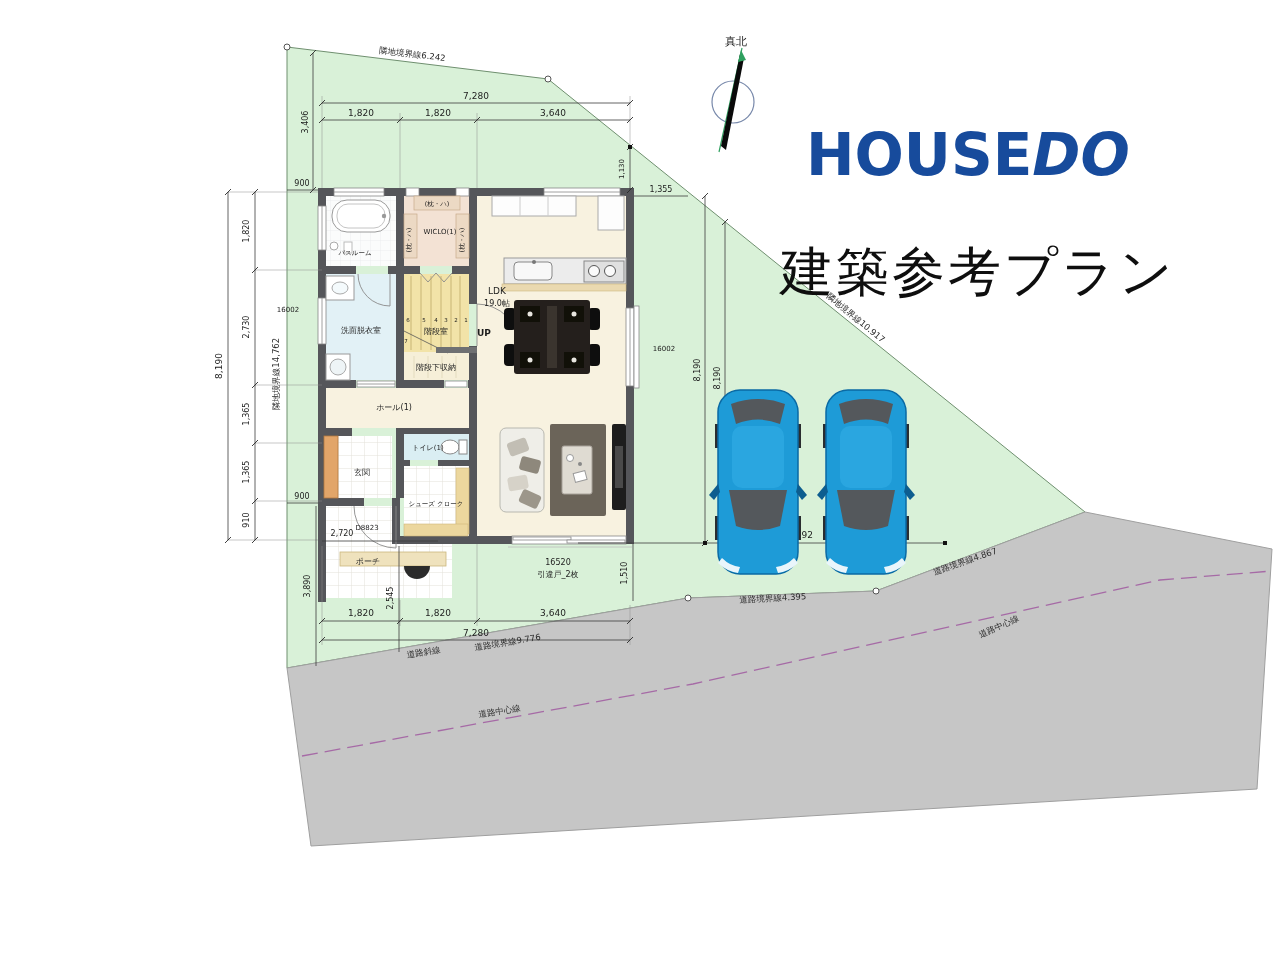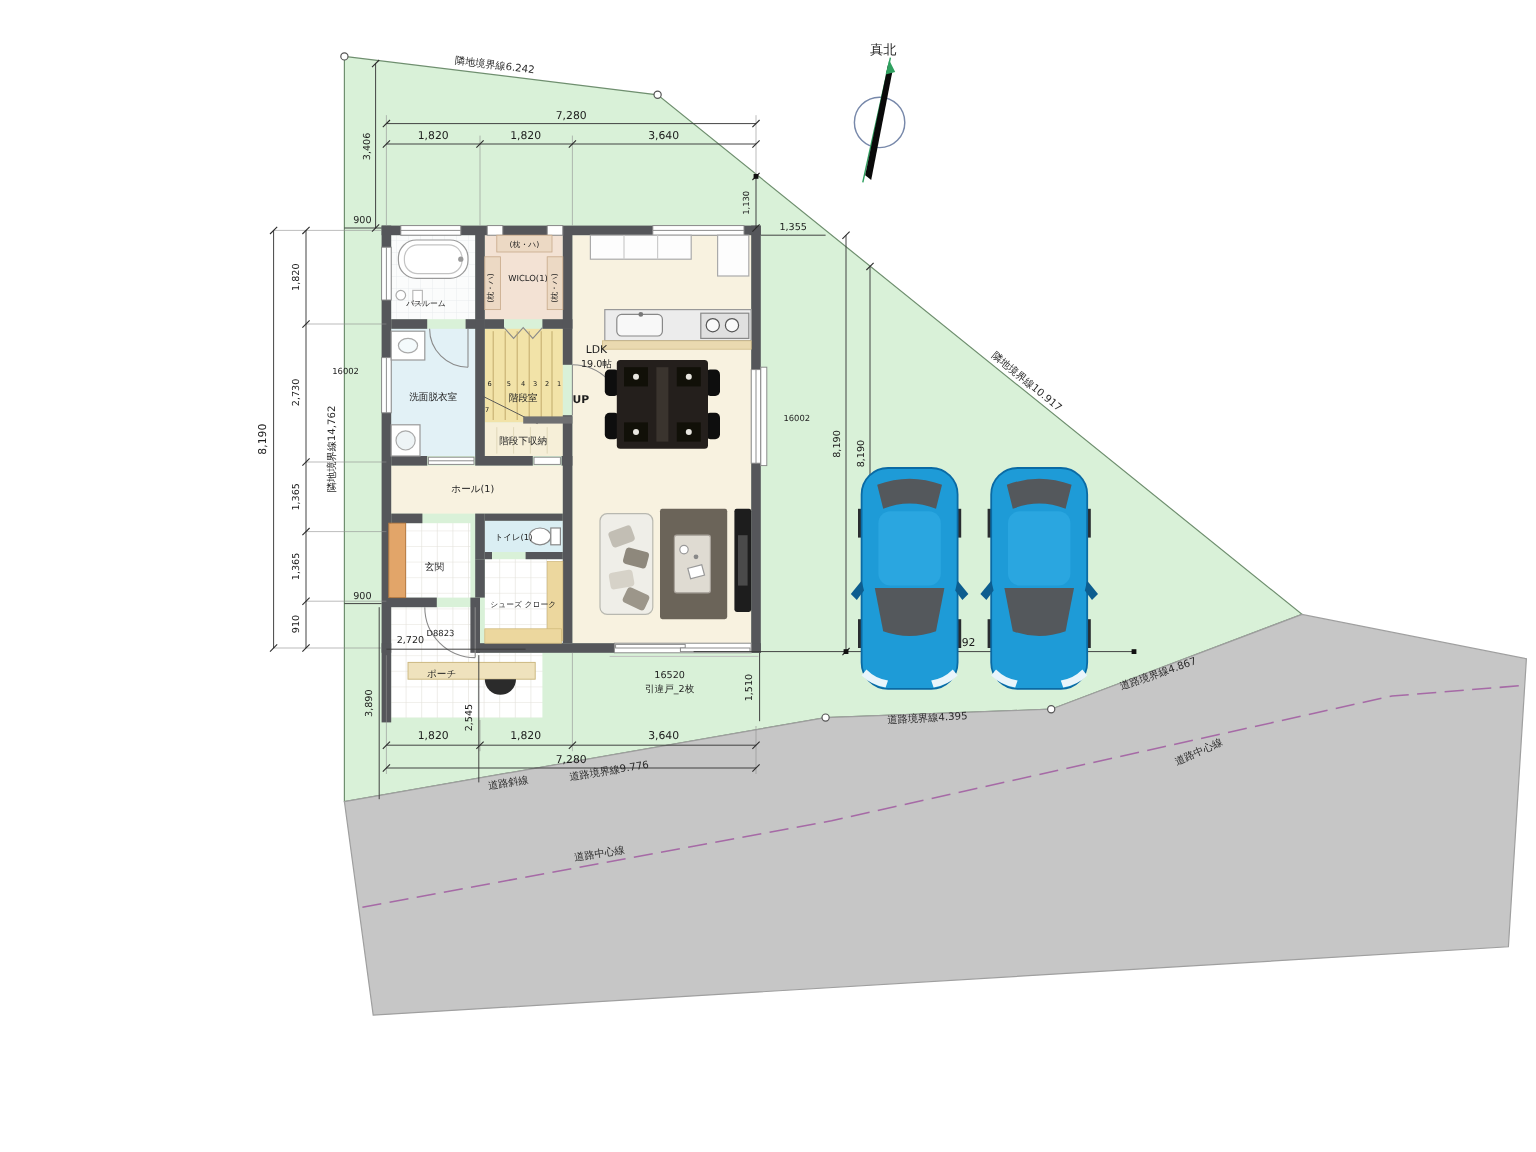--- a/index.html
+++ b/index.html
@@ -389,14 +389,16 @@
   <g>
     <text x="736" y="45" text-anchor="middle" style="font-size:11px">真北</text>
     <circle cx="733" cy="102" r="21" fill="none" stroke="#7788aa" stroke-width="1.2"></circle>
     <line x1="742" y1="48" x2="719" y2="152" stroke="#2fa05f" stroke-width="1.2"></line>
     <polygon points="740,54 744,58 726,150 721,146" fill="#0a0a0a"></polygon>
     <polygon points="741,50 746,60 738,62" fill="#2fa05f"></polygon>
   </g>
 </svg>
 
 
+<div id="logo"><span>HOUSE</span><span class="it">DO</span></div>
+<div id="title">建築参考プラン</div>
 
 </div>
 
 </body></html>

